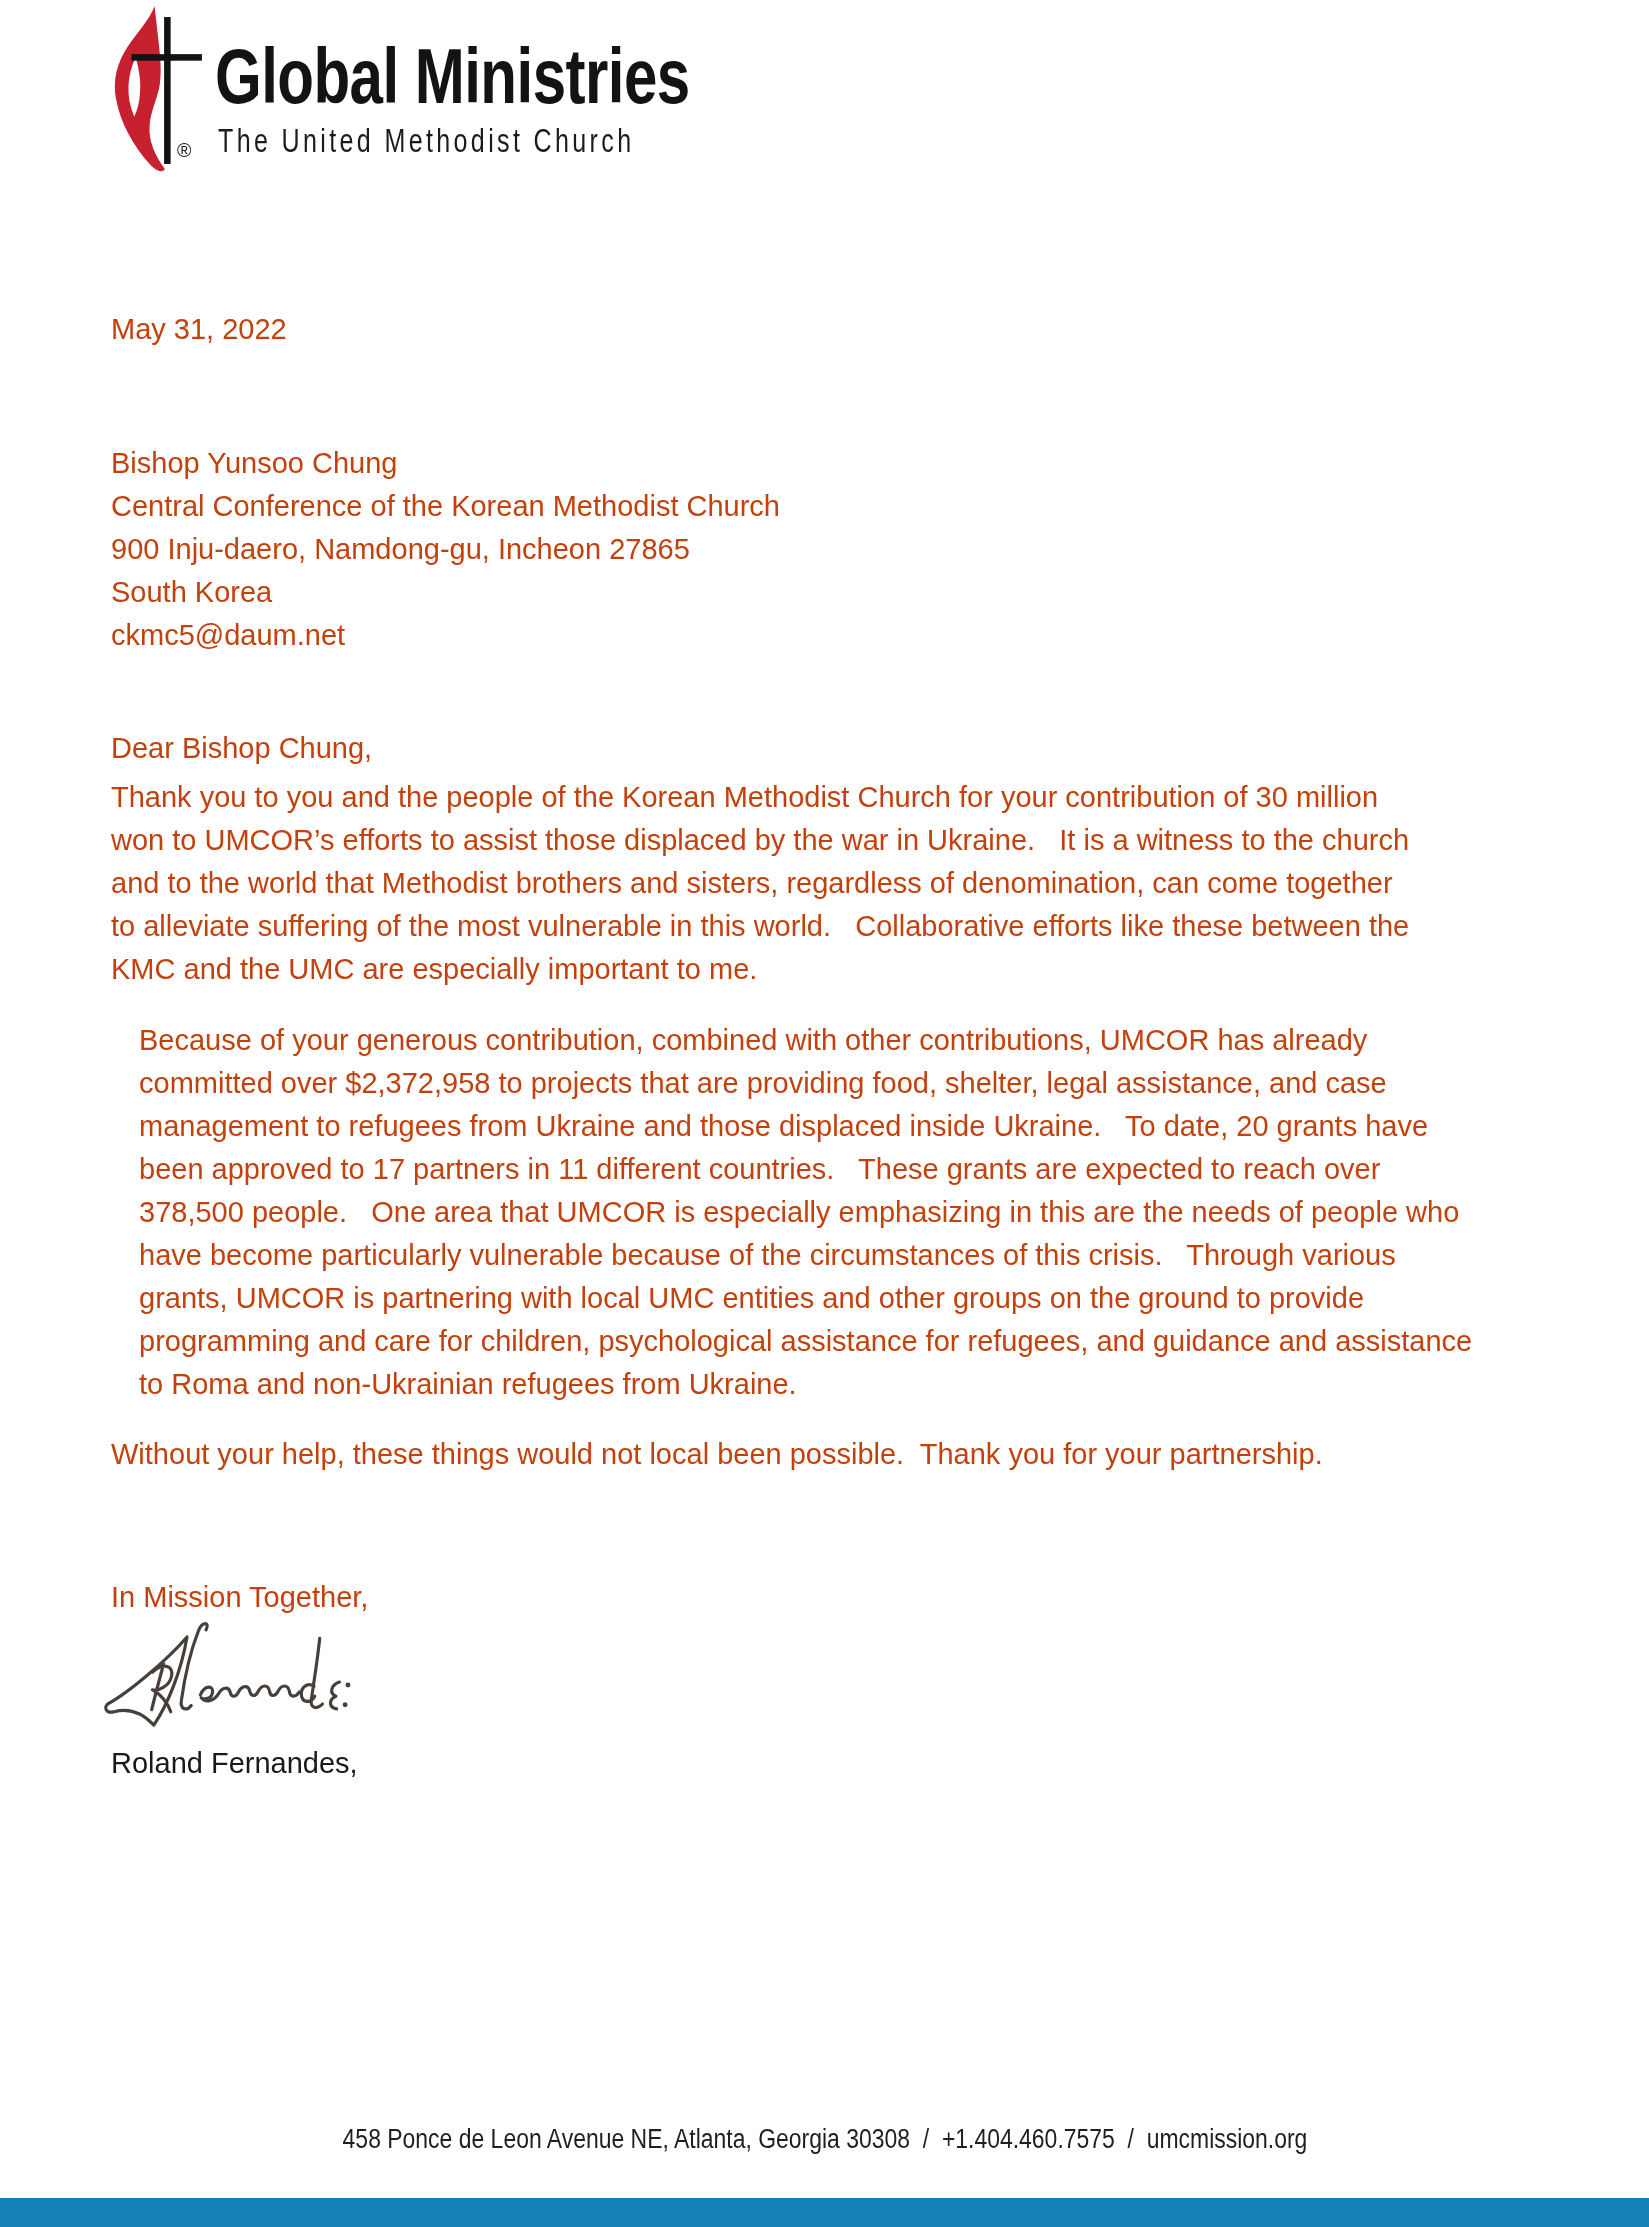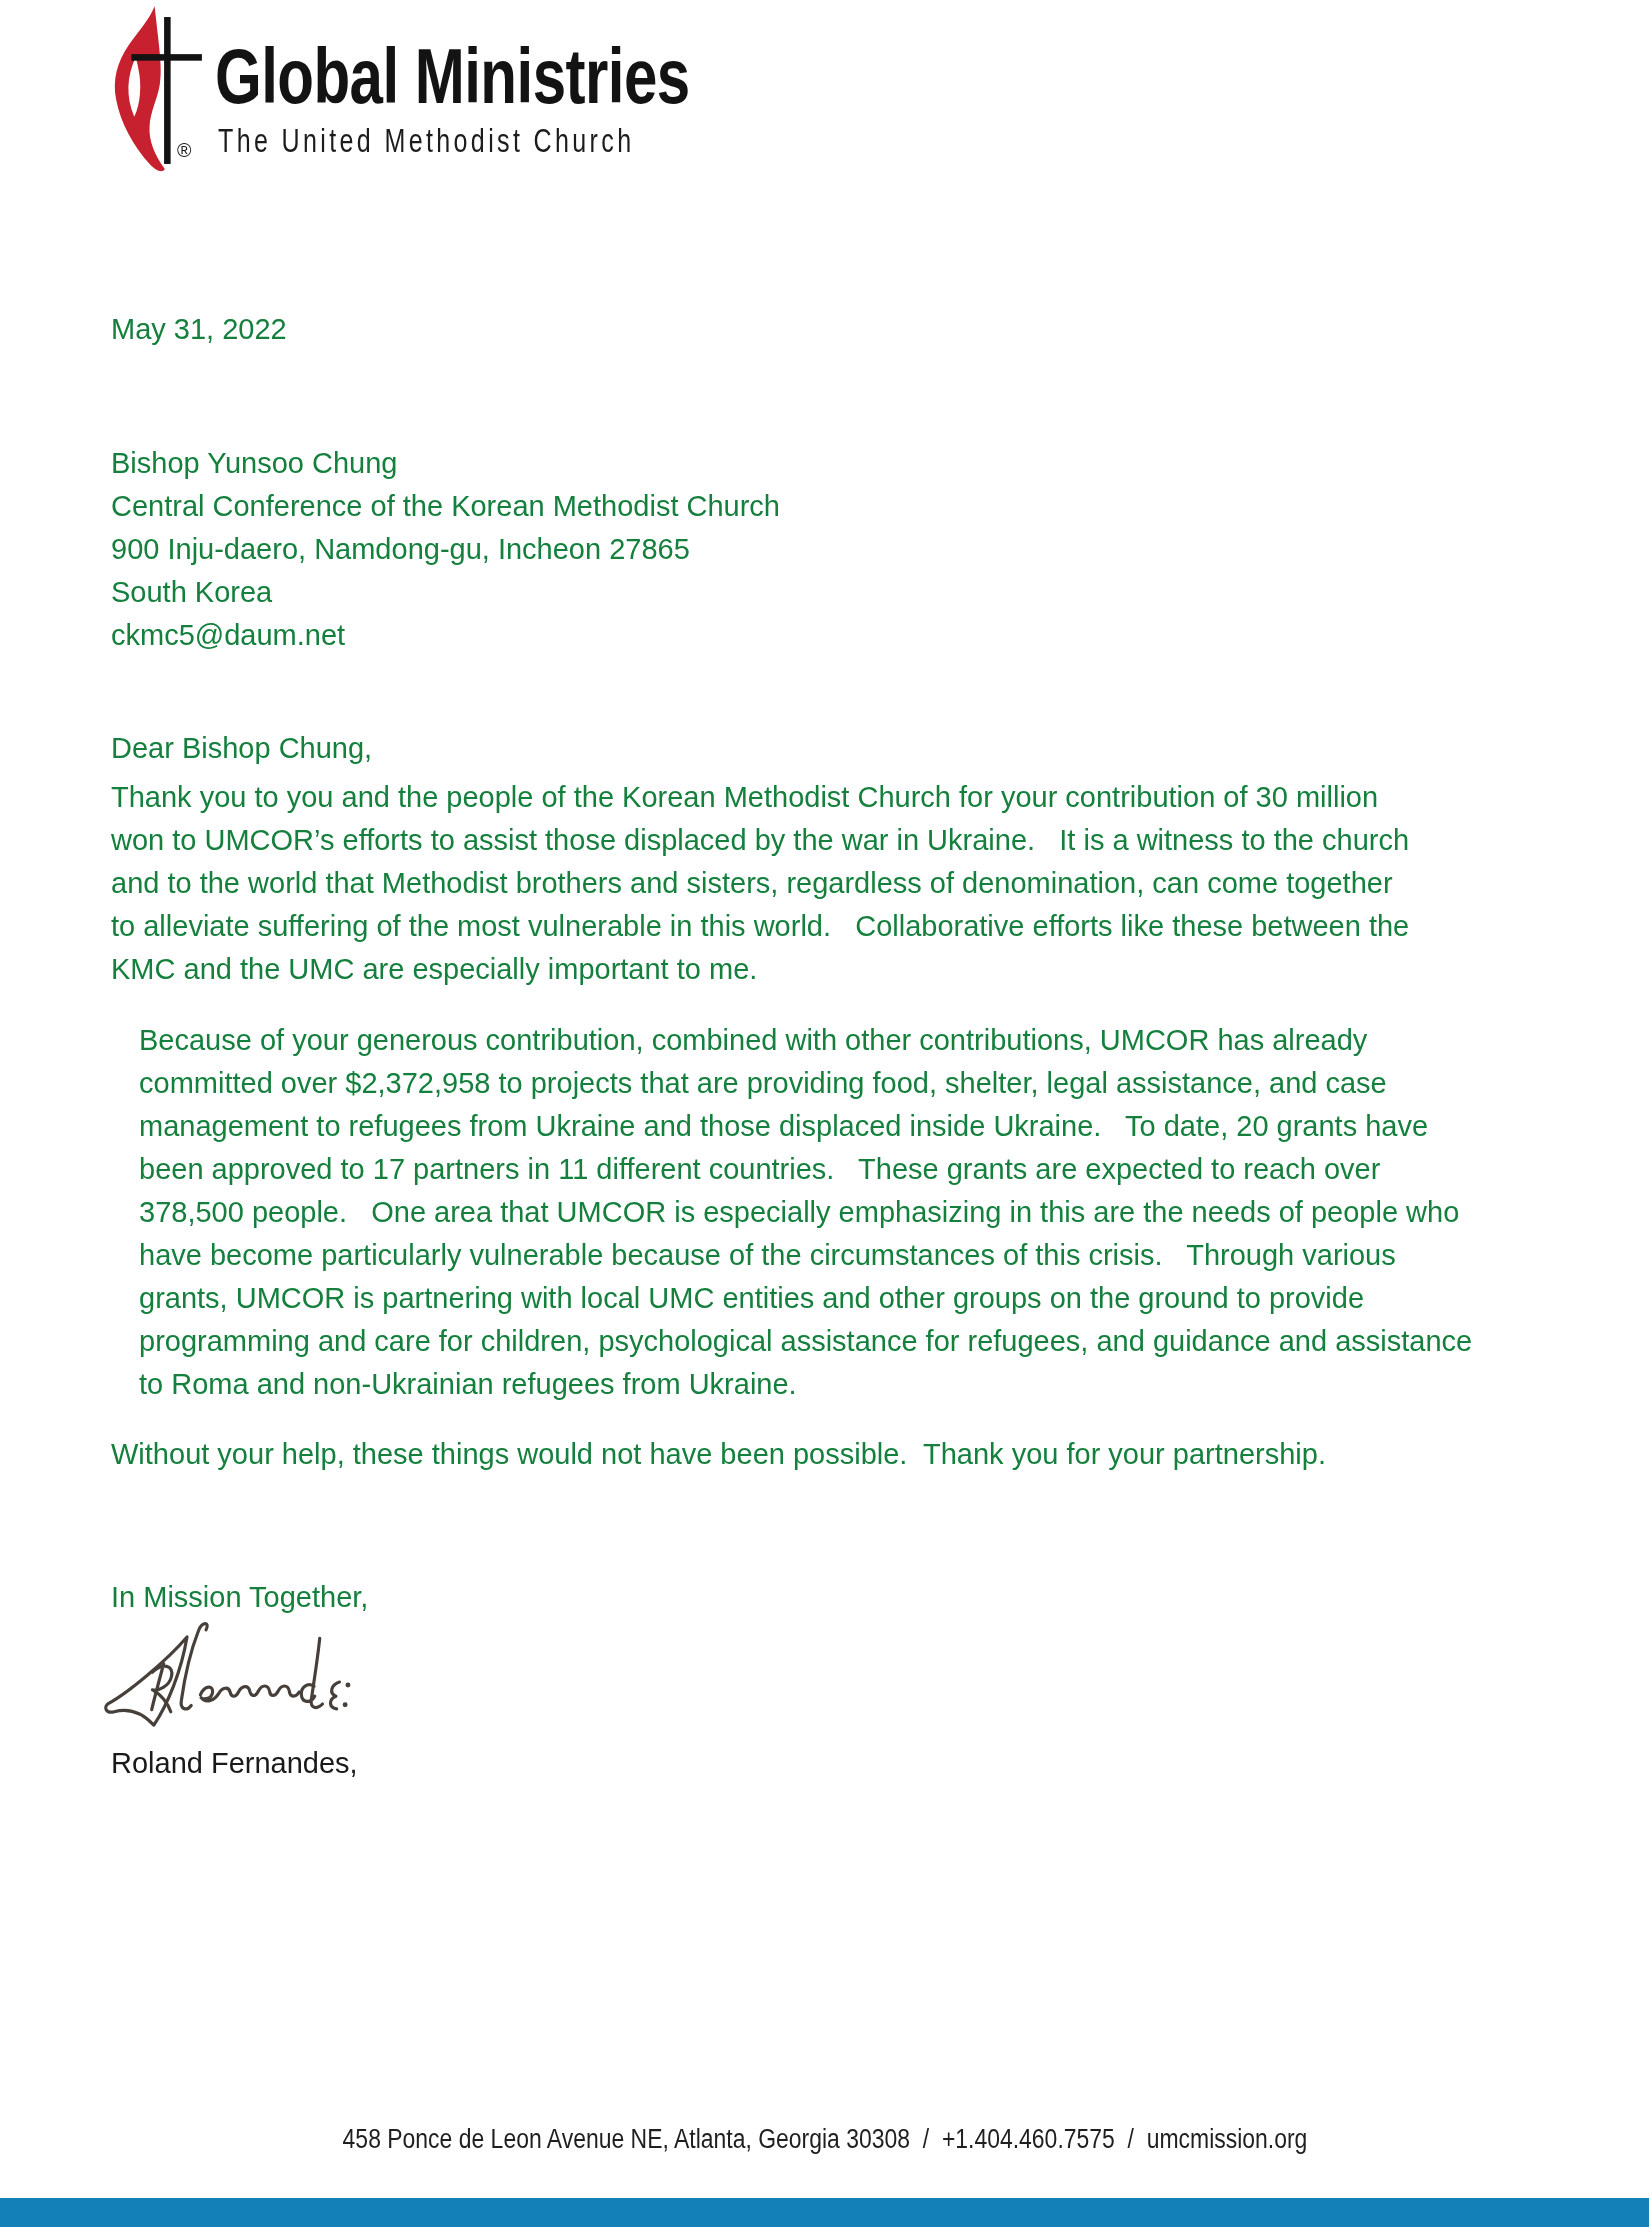--- a/index.html
+++ b/index.html
@@ -29,21 +29,21 @@
   }
   .reg-mark {
     position:absolute; left:177px; top:141px;
     font-size:19.6px; color:#1c1c1c; line-height:1;
   }
 
   
   .textblock {
     position:absolute; left:111px; width:1534px;
     font-size:29px; line-height:43px;
-    white-space:pre-wrap; color:#15803d;
+    white-space:pre-wrap; color:#c2410c;
   }
   .date       { top:308px;  }
   .address    { top:442px;  }
   .salutation { top:727px;  }
   .para-1     { top:776px; }
   .para-2     { top:1019px;margin-left:28px; }
   .para-3     { top:1433px; }
   .closing    { top:1576px; }
 
   .signature-svg { position:absolute; left:98px; top:1620px; width:298px; height:120px; }
@@ -102,21 +102,21 @@
 KMC and the UMC are especially important to me.</p>
     <p class="textblock para-2">Because of your generous contribution, combined with other contributions, UMCOR has already
 committed over $2,372,958 to projects that are providing food, shelter, legal assistance, and case
 management to refugees from Ukraine and those displaced inside Ukraine.   To date, 20 grants have
 been approved to 17 partners in 11 different countries.   These grants are expected to reach over
 378,500 people.   One area that UMCOR is especially emphasizing in this are the needs of people who
 have become particularly vulnerable because of the circumstances of this crisis.   Through various
 grants, UMCOR is partnering with local UMC entities and other groups on the ground to provide
 programming and care for children, psychological assistance for refugees, and guidance and assistance
 to Roma and non-Ukrainian refugees from Ukraine.</p>
-    <p class="textblock para-3">Without your help, these things would not have been possible.  Thank you for your partnership.</p>
+    <p class="textblock para-3">Without your help, these things would not local been possible.  Thank you for your partnership.</p>
 
     <p class="textblock closing">In Mission Together,</p>
 
     <svg class="signature-svg" viewBox="0 0 420 170" aria-hidden="true">
       <g fill="none" stroke-width="4.5" stroke-linecap="round" stroke-linejoin="round" stroke="#47403a">
 
         <path d="M125,24 C96,58 40,104 14,118 C6,123 10,133 22,130 C48,123 66,136 78,149 C98,119 117,72 125,24 Z"></path>
 
         <path d="M92,62 C86,84 80,106 75,127 M76,74 C90,60 107,64 103,80 C100,94 84,101 76,99 C88,105 98,118 102,130"></path>
 

